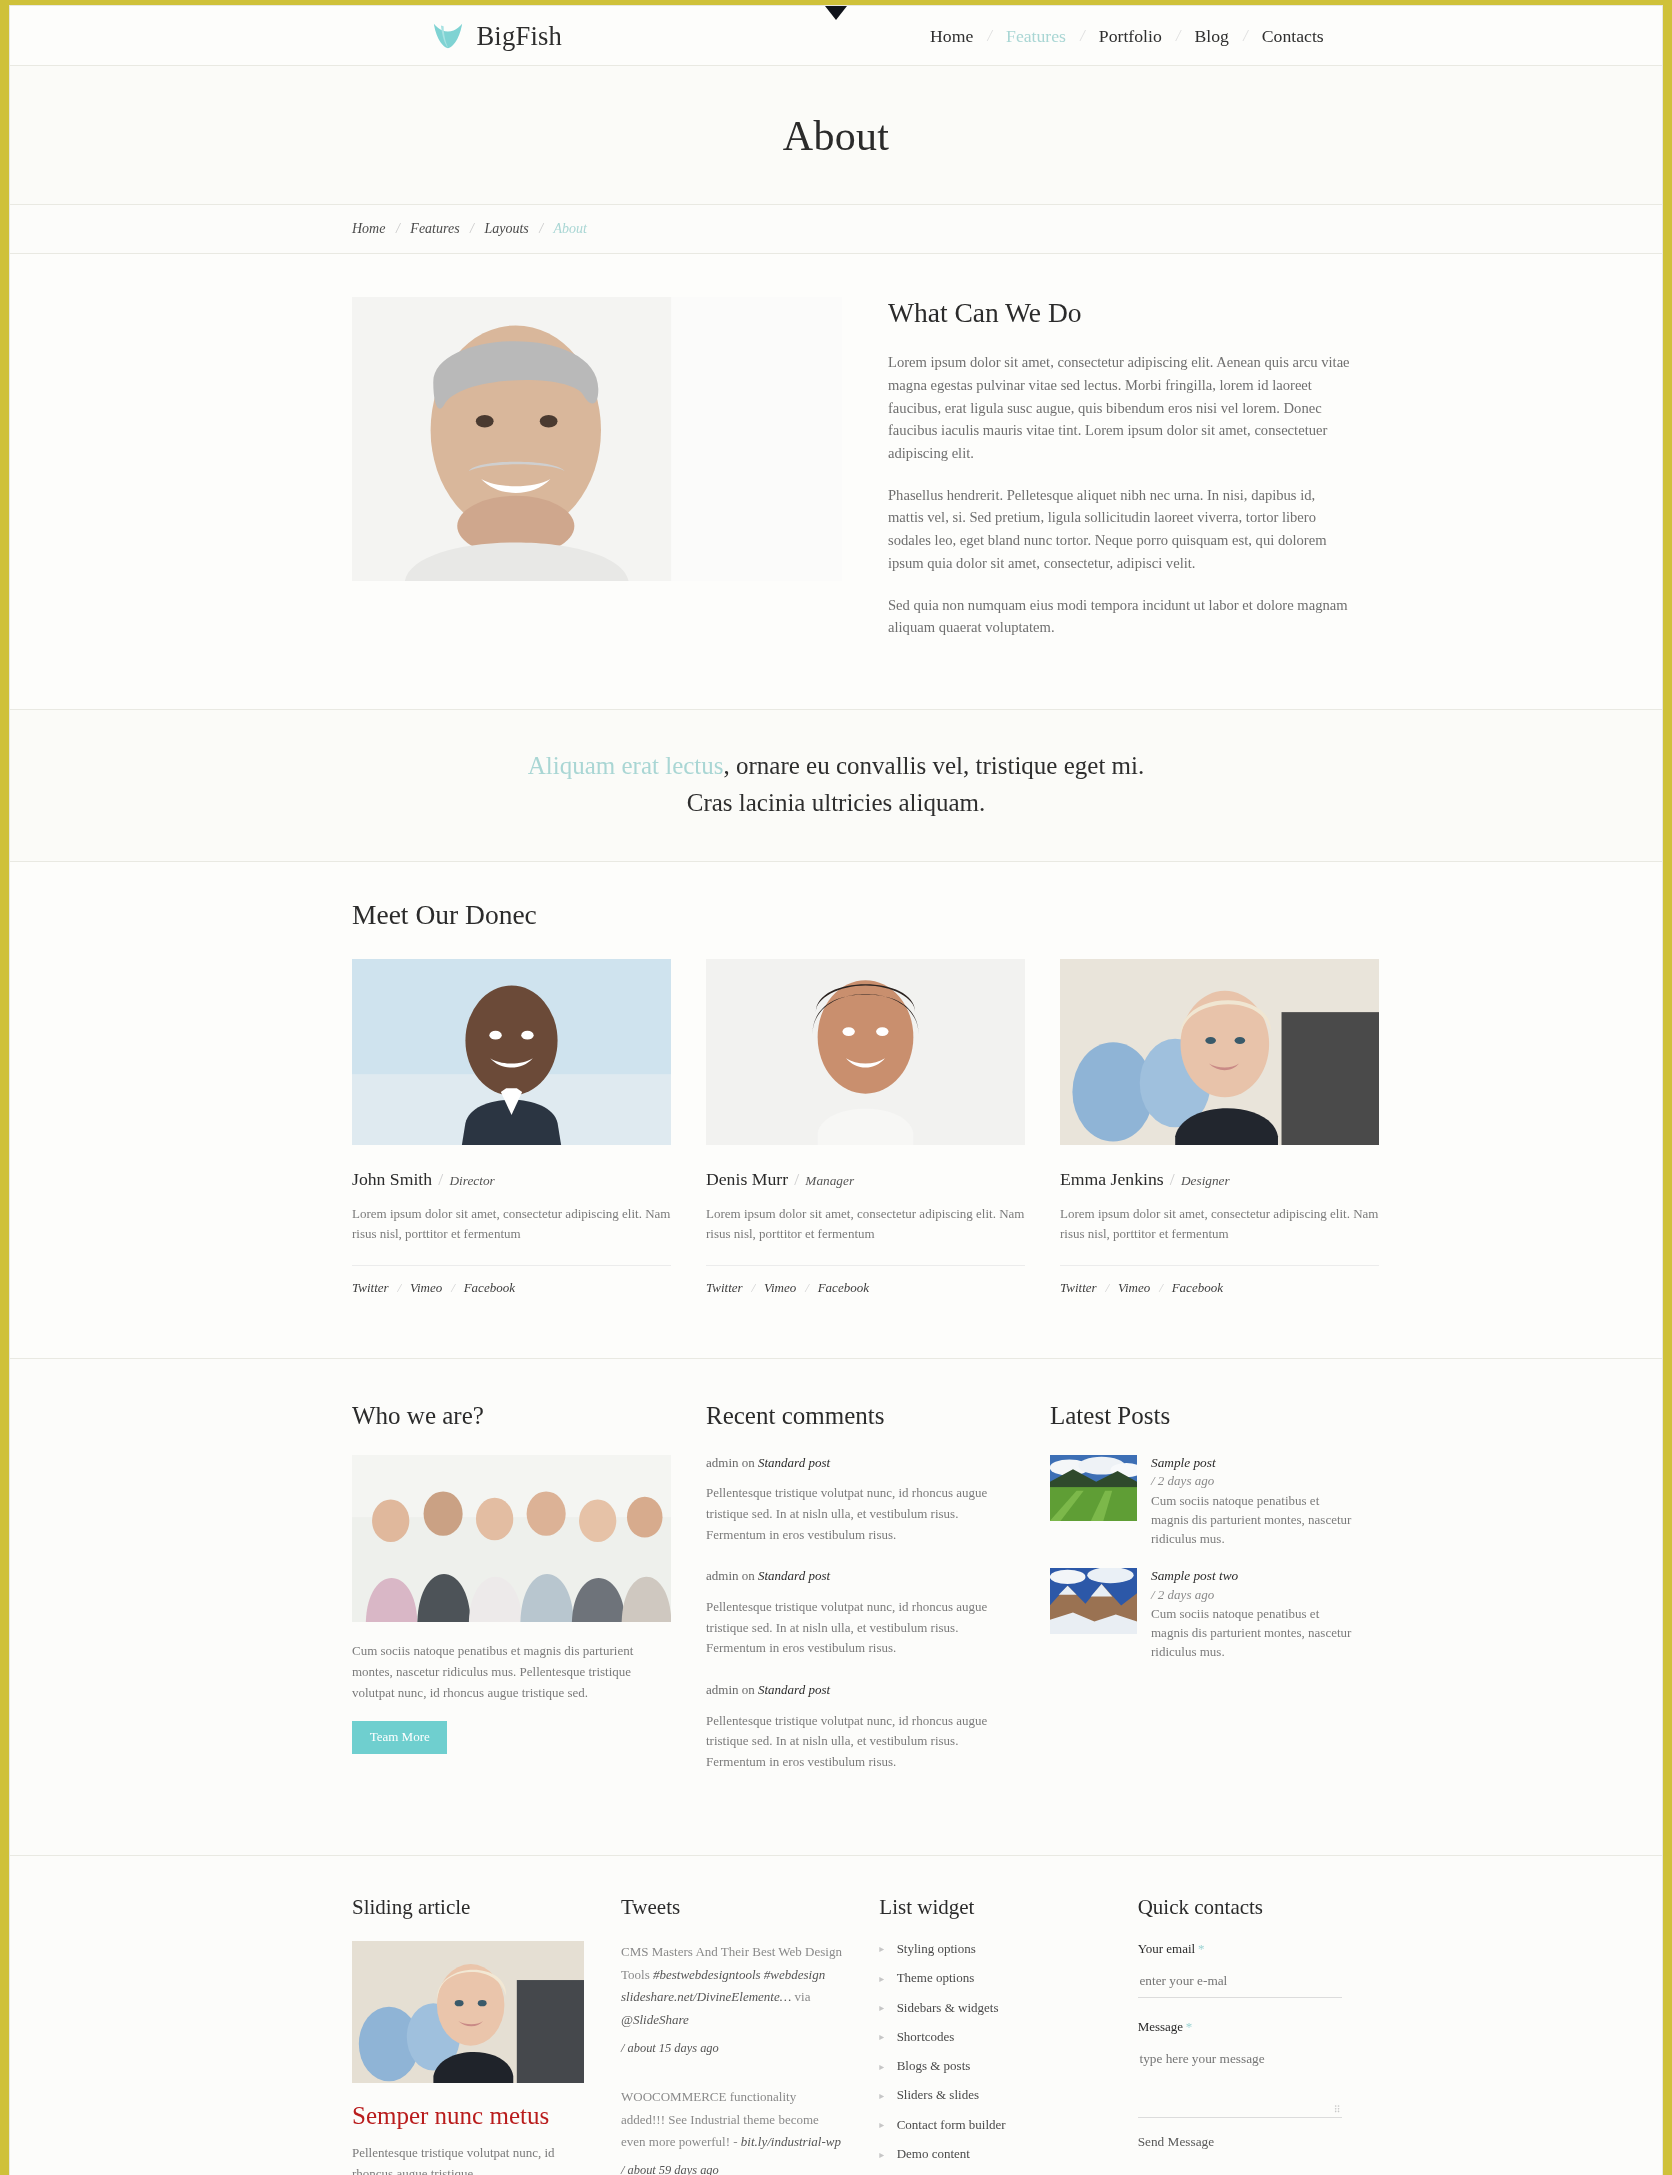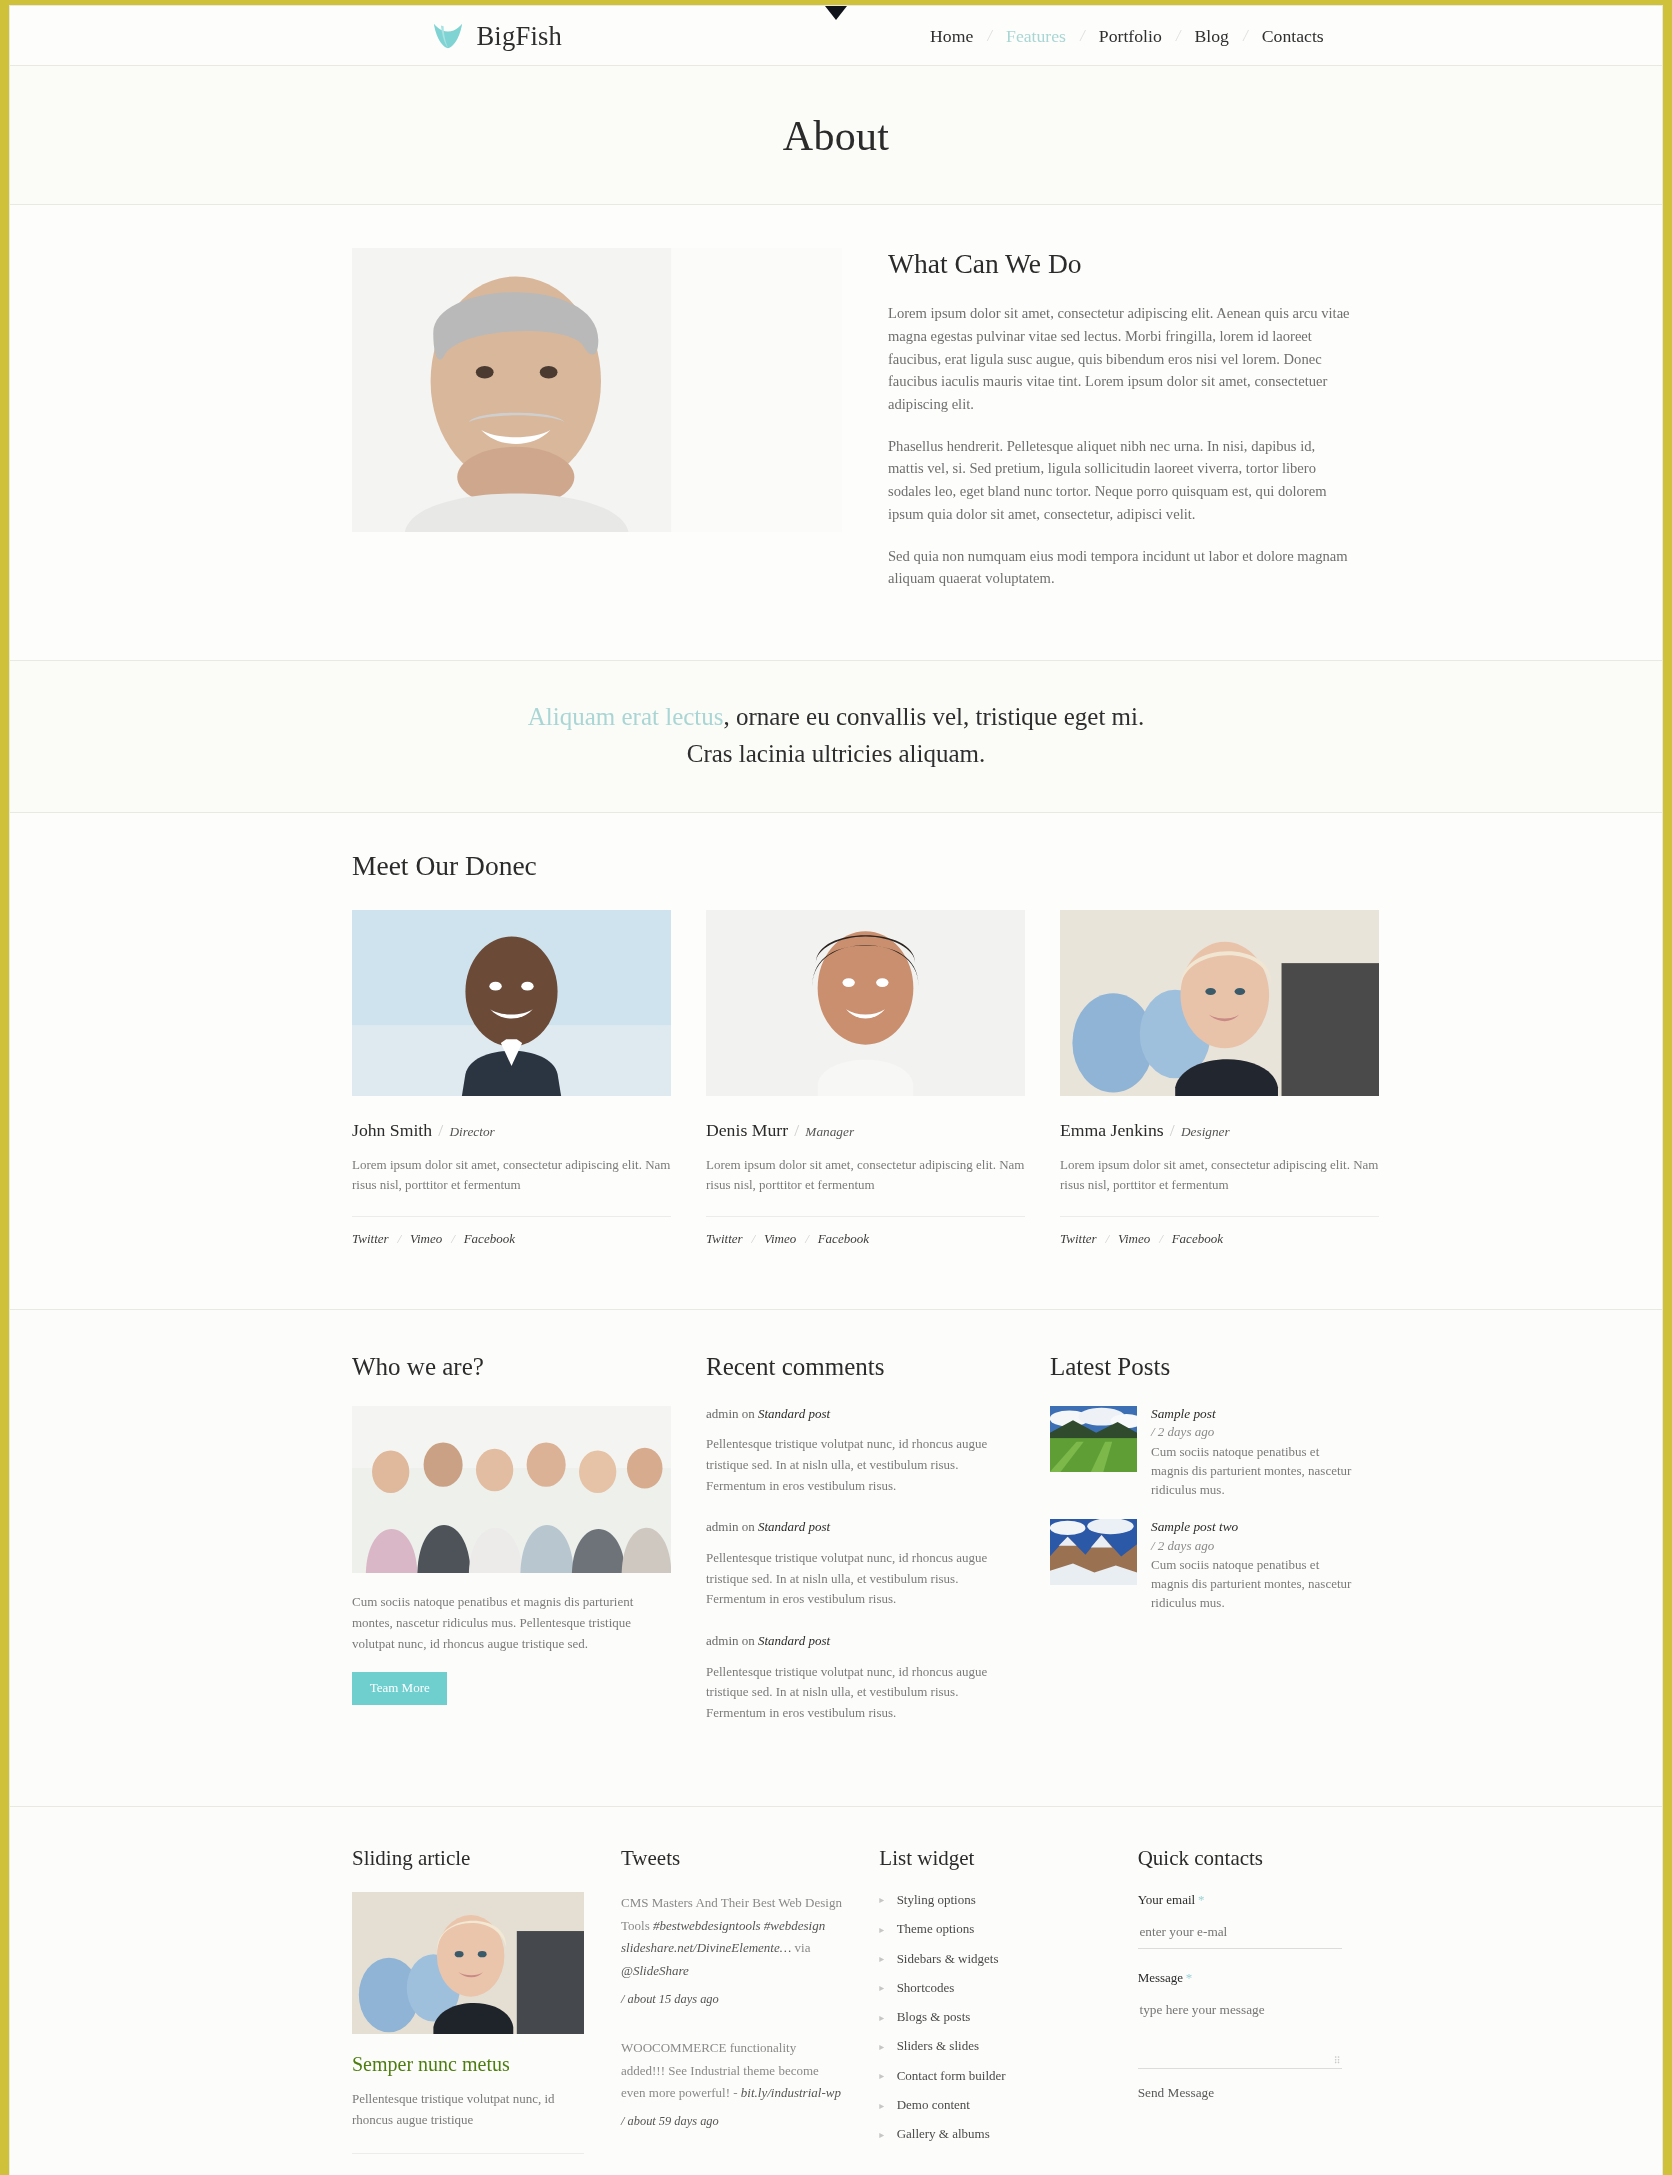--- a/index.html
+++ b/index.html
@@ -135,21 +135,21 @@
   .post-date { font-style:italic; font-size:13px; color:#8a8a8a; margin-bottom:2.7px;}
   .post-exc { font-size:13px; line-height:1.45; color:#7b7b7b;}
 
   
   .fw-band { background:#fcfcfa; border-bottom:0.9px solid #e9e9e2; padding:39px 0 53px;}
   .fw-grid { display:flex; padding-left:39px;}
   .fw-col { width:232px; margin-right:37px;}
   .fw-col:last-child{margin-right:0;}
   .fw-col h3 { font-size:21px; font-weight:normal; color:#2b2b2b; margin-bottom:21px;}
   .slide-img { width:232px; height:142px; overflow:hidden; background:#eee;}
-  .slide-title { font-size:20px; color:#4d7c0f; margin-top:19.5px;}
+  .slide-title { font-size:25px; color:#b91c1c; margin-top:19.5px;}
   .slide-exc { font-size:13px; line-height:1.6; color:#7b7b7b; margin-top:12.4px; padding-bottom:23px; border-bottom:0.9px solid #ececec;}
   .tweet { font-size:13px; line-height:1.75; color:#8a8a8a; margin-bottom:8.9px;}
   .tweet i { color:#555; font-style:italic;}
   .tweet-date { font-style:italic; font-size:12.4px; color:#555; margin-bottom:30px;}
   .lw-item { display:flex; align-items:center; gap:12.4px; font-size:13px; color:#4a4a4a; margin-bottom:13.3px;}
   .lw-item .tri { color:#c6c6c6; font-size:9.8px;}
   .lw-item a{color:#4a4a4a;text-decoration:none;}
   .qc-label { font-size:13px; color:#2b2b2b; margin-bottom:10.6px;}
   .qc-label .req { color:#9ad3d3; padding-left:2.7px;}
   .qc-input {
@@ -198,20 +198,33 @@
         <span class="sep">/</span>
         <a href="#">Contacts</a>
       </div>
     </div>
   </div>
 
   <div class="page-title-band">
     <h1 class="page-title">About</h1>
   </div>
 
+  <div class="breadcrumb-band">
+    <div class="container">
+      <div class="breadcrumb">
+        <a href="#">Home</a>
+        <span class="sep">/</span>
+        <a href="#">Features</a>
+        <span class="sep">/</span>
+        <a href="#">Layouts</a>
+        <span class="sep">/</span>
+        <span class="cur">About</span>
+      </div>
+    </div>
+  </div>
 
   <div class="about-band">
     <div class="container">
       <div class="about-row">
         <div class="about-img">
           <svg class="ph" viewBox="0 0 553 320" preserveAspectRatio="xMidYMid slice">
             <rect width="553" height="320" fill="#f4f4f2"></rect>
             <ellipse cx="185" cy="150" rx="96" ry="118" fill="#d9b79b"></ellipse>
             <path d="M92 96 C92 36, 278 30, 278 104 C278 126, 268 122, 262 112 C250 84, 120 88, 104 122 C98 132, 92 122, 92 96 Z" fill="#b9b9b9"></path>
             <ellipse cx="185" cy="258" rx="66" ry="34" fill="#cfa78d"></ellipse>

